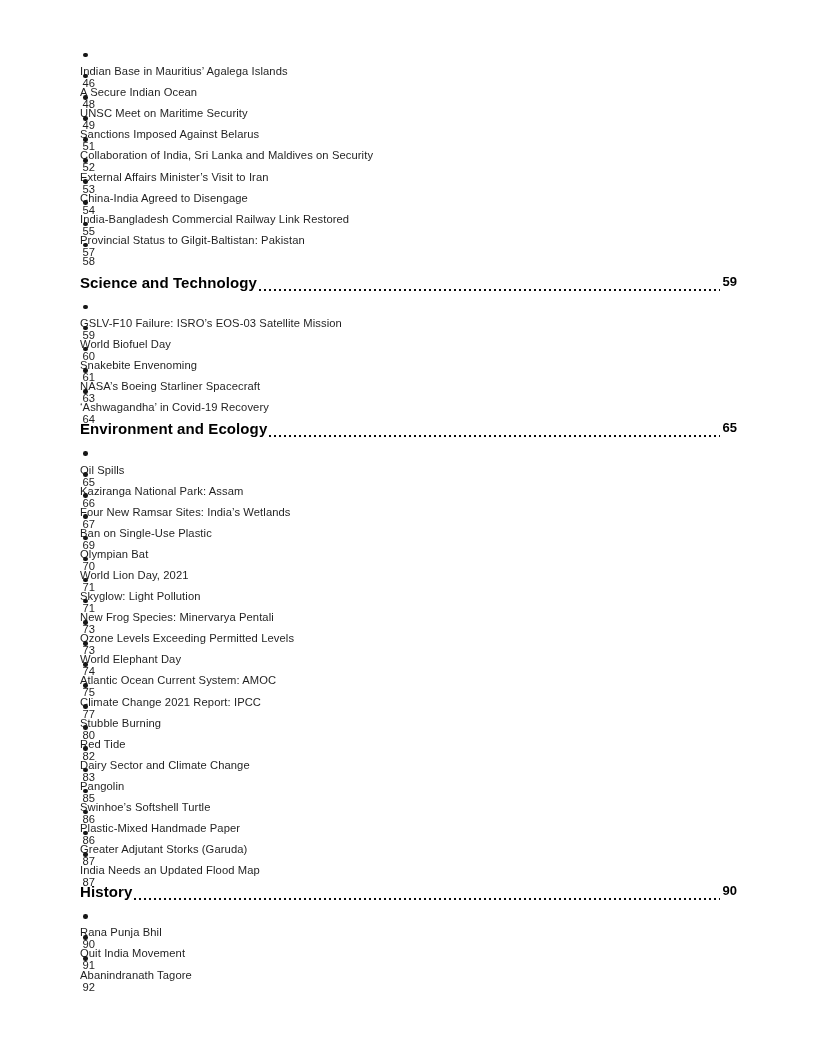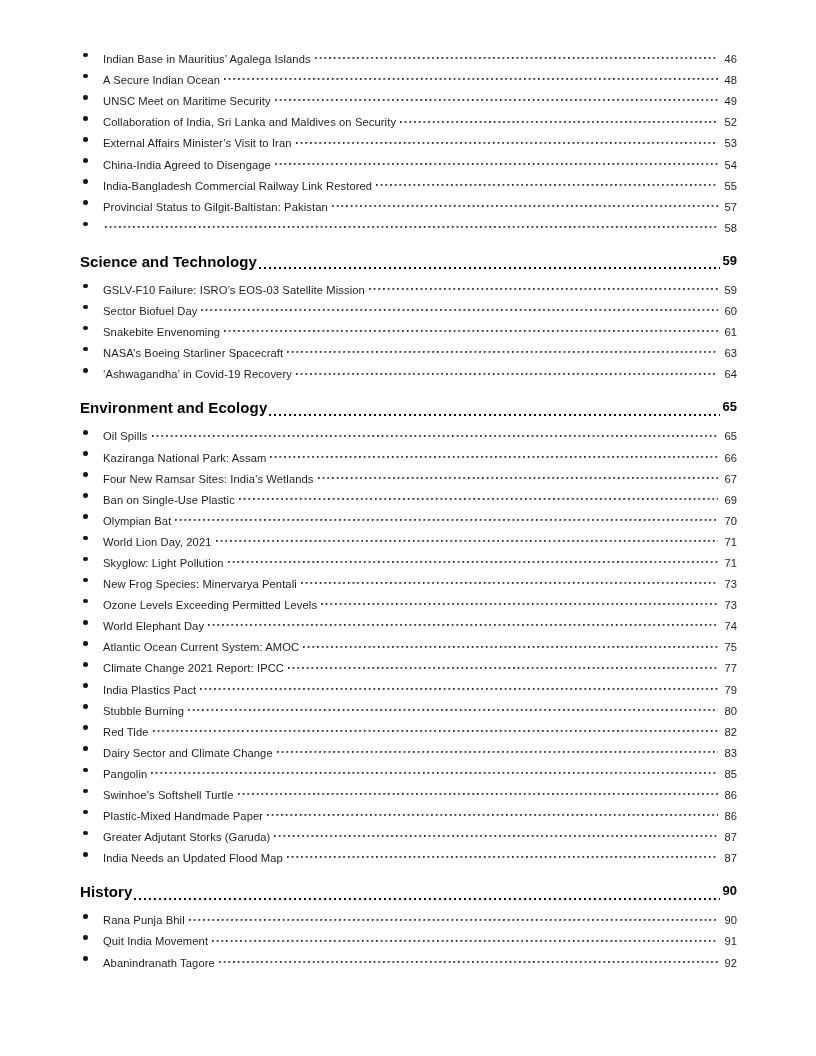--- a/index.html
+++ b/index.html
@@ -15,25 +15,26 @@
     width: 816px;
     height: 1056px;
     background: var(--bg);
     padding: 44px 79px 0 80px;
     font-family: "Liberation Sans", "DejaVu Sans", sans-serif;
     overflow: hidden;
   }
   
   .entry-row {
     display: flex;
-    align-items: flex-end;
+    align-items: flex-start;
     height: 21.1px;
     font-size: 11.2px;
     color: var(--text-color);
     cursor: pointer;
+    flex-direction: column;
   }
   .bullet-cell {
     flex: none;
     width: 23px;
     height: 100%;
     display: flex;
     align-items: center;
   }
   .bullet-dot {
     width: 4.6px;
@@ -119,20 +120,28 @@
 
   <div class="entry-row">
     <span class="bullet-cell">
           <span class="bullet-dot"></span>
         </span>
     <span class="e-title">UNSC Meet on Maritime Security</span>
     <span class="leader"></span>
     <span class="e-page">49</span>
   </div>
 
+  <div class="entry-row">
+    <span class="bullet-cell">
+          <span class="bullet-dot"></span>
+        </span>
+    <span class="e-title">Sanctions Imposed Against Belarus</span>
+    <span class="leader"></span>
+    <span class="e-page">51</span>
+  </div>
 
   <div class="entry-row">
     <span class="bullet-cell">
           <span class="bullet-dot"></span>
         </span>
     <span class="e-title">Collaboration of India, Sri Lanka and Maldives on Security</span>
     <span class="leader"></span>
     <span class="e-page">52</span>
   </div>
 
@@ -192,21 +201,21 @@
         </span>
     <span class="e-title">GSLV-F10 Failure: ISRO’s EOS-03 Satellite Mission</span>
     <span class="leader"></span>
     <span class="e-page">59</span>
   </div>
 
   <div class="entry-row">
     <span class="bullet-cell">
           <span class="bullet-dot"></span>
         </span>
-    <span class="e-title">Sector Biofuel Day</span>
+    <span class="e-title">World Biofuel Day</span>
     <span class="leader"></span>
     <span class="e-page">60</span>
   </div>
 
   <div class="entry-row">
     <span class="bullet-cell">
           <span class="bullet-dot"></span>
         </span>
     <span class="e-title">Snakebite Envenoming</span>
     <span class="leader"></span>
@@ -338,28 +347,20 @@
 
   <div class="entry-row">
     <span class="bullet-cell">
           <span class="bullet-dot"></span>
         </span>
     <span class="e-title">Climate Change 2021 Report: IPCC</span>
     <span class="leader"></span>
     <span class="e-page">77</span>
   </div>
 
-  <div class="entry-row">
-    <span class="bullet-cell">
-          <span class="bullet-dot"></span>
-        </span>
-    <span class="e-title">India Plastics Pact</span>
-    <span class="leader"></span>
-    <span class="e-page">79</span>
-  </div>
 
   <div class="entry-row">
     <span class="bullet-cell">
           <span class="bullet-dot"></span>
         </span>
     <span class="e-title">Stubble Burning</span>
     <span class="leader"></span>
     <span class="e-page">80</span>
   </div>
 

